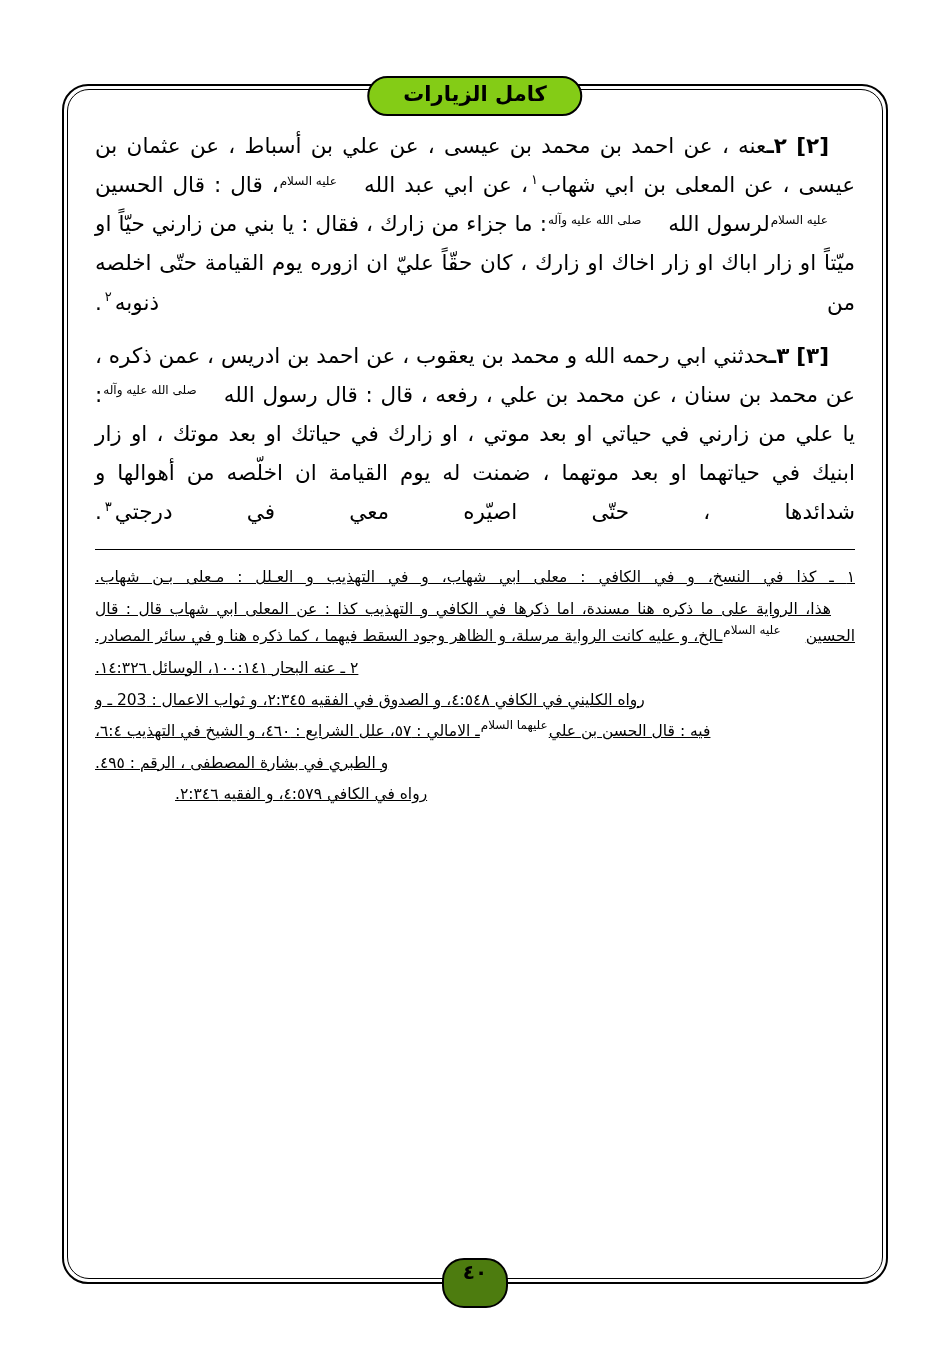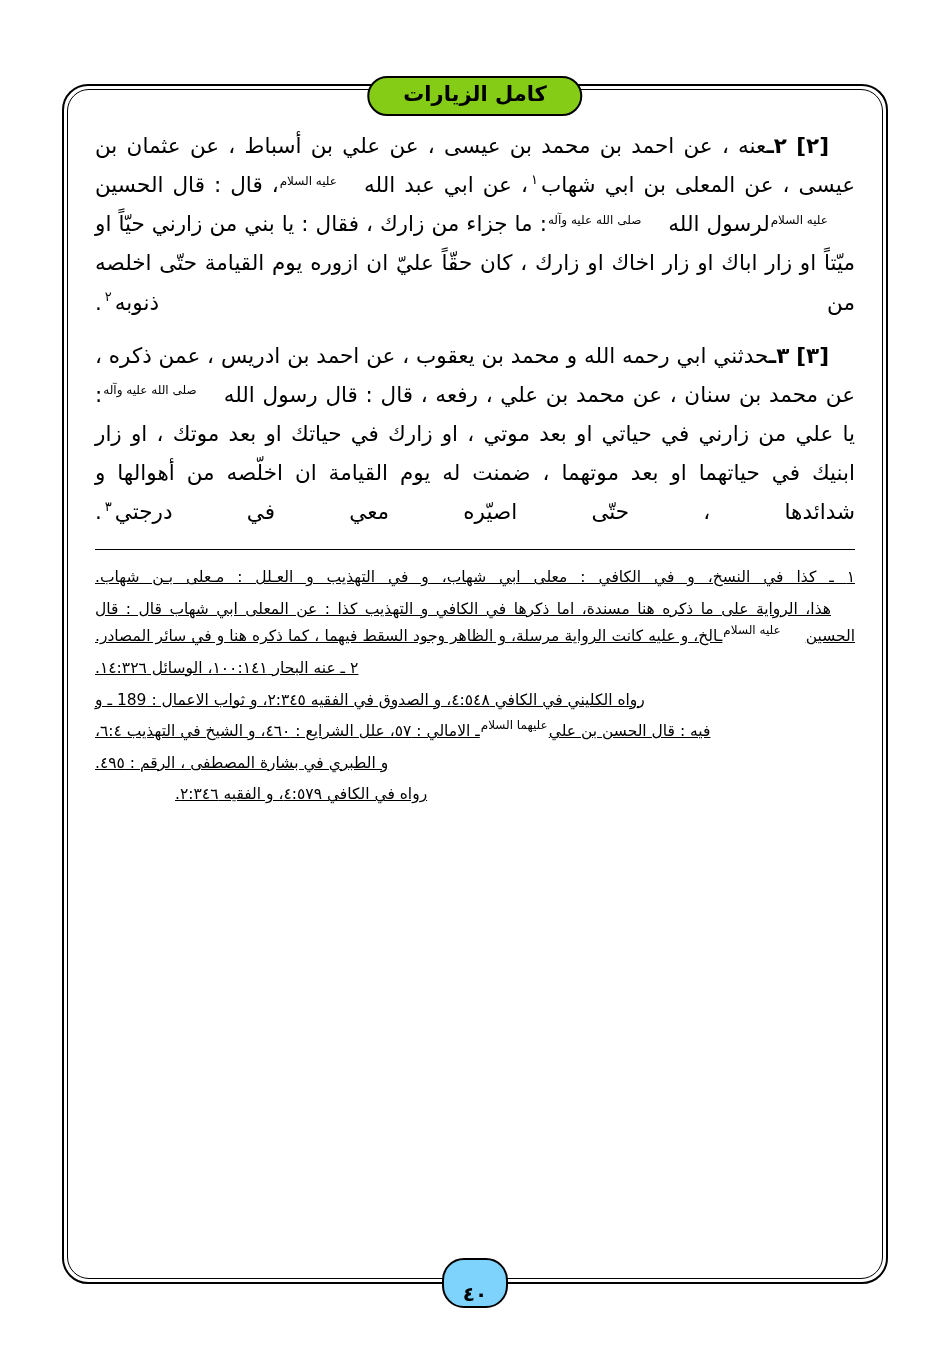--- a/index.html
+++ b/index.html
@@ -60,28 +60,28 @@
     line-height: 1.25;
     direction: rtl;
   }
 
   
   #folio-cartouche {
     position: absolute;
     left: 50%;
     transform: translateX(-50%);
     top: 1258px;
-    background: #7dd3fc;
+    background: #4d7c0f;
     border: 2.6px solid #000;
     border-radius: 22px;
     width: 62px;
     height: 46px;
     z-index: 5;
     display: flex;
-    align-items: flex-end;
+    align-items: flex-start;
     justify-content: center;
   }
   #folio-cartouche .folio {
     font-size: 20px;
     font-weight: bold;
     direction: rtl;
   }
 
   
   #content {
@@ -193,21 +193,21 @@
   <hr id="fn-rule">
 
   <div id="footnotes">
 
     <p class="fn-note">١ ـ كذا في النسخ، و في الكافي : معلى ابي شهاب، و في التهذيب و العـلل : مـعلى بـن شهاب.</p>
 
     <p class="fn-comment"><span>هذا، الرواية على ما ذكره هنا مسندة، اما ذكرها في الكافي و التهذيب كذا : عن المعلى ابي شهاب قال : قال الحسين</span><span class="honorific">عليه السلام</span><span>ـالخ، و عليه كانت الرواية مرسلة، و الظاهر وجود السقط فيهما ، كما ذكره هنا و في سائر المصادر.</span></p>
 
     <p class="fn-ref-line">٢ ـ عنه البحار ١٠٠:١٤١، الوسائل ١٤:٣٢٦.</p>
 
-    <p class="fn-ref-line">رواه الكليني في الكافي ٤:٥٤٨، و الصدوق في الفقيه ٢:٣٤٥، و ثواب الاعمال : 189 ـ و</p>
+    <p class="fn-ref-line">رواه الكليني في الكافي ٤:٥٤٨، و الصدوق في الفقيه ٢:٣٤٥، و ثواب الاعمال : 203 ـ و</p>
 
     <p class="fn-ref-line"><span>فيه : قال الحسن بن علي</span><span class="honorific">عليهما السلام</span><span>ـ الامالي : ٥٧، علل الشرايع : ٤٦٠، و الشيخ في التهذيب ٦:٤،</span></p>
 
     <p class="fn-ref-line">و الطبري في بشارة المصطفى ، الرقم : ٤٩٥.</p>
 
 
     <p class="fn-ref-line fn-ref-indent2">رواه في الكافي ٤:٥٧٩، و الفقيه ٢:٣٤٦.</p>
 
   </div>
 

